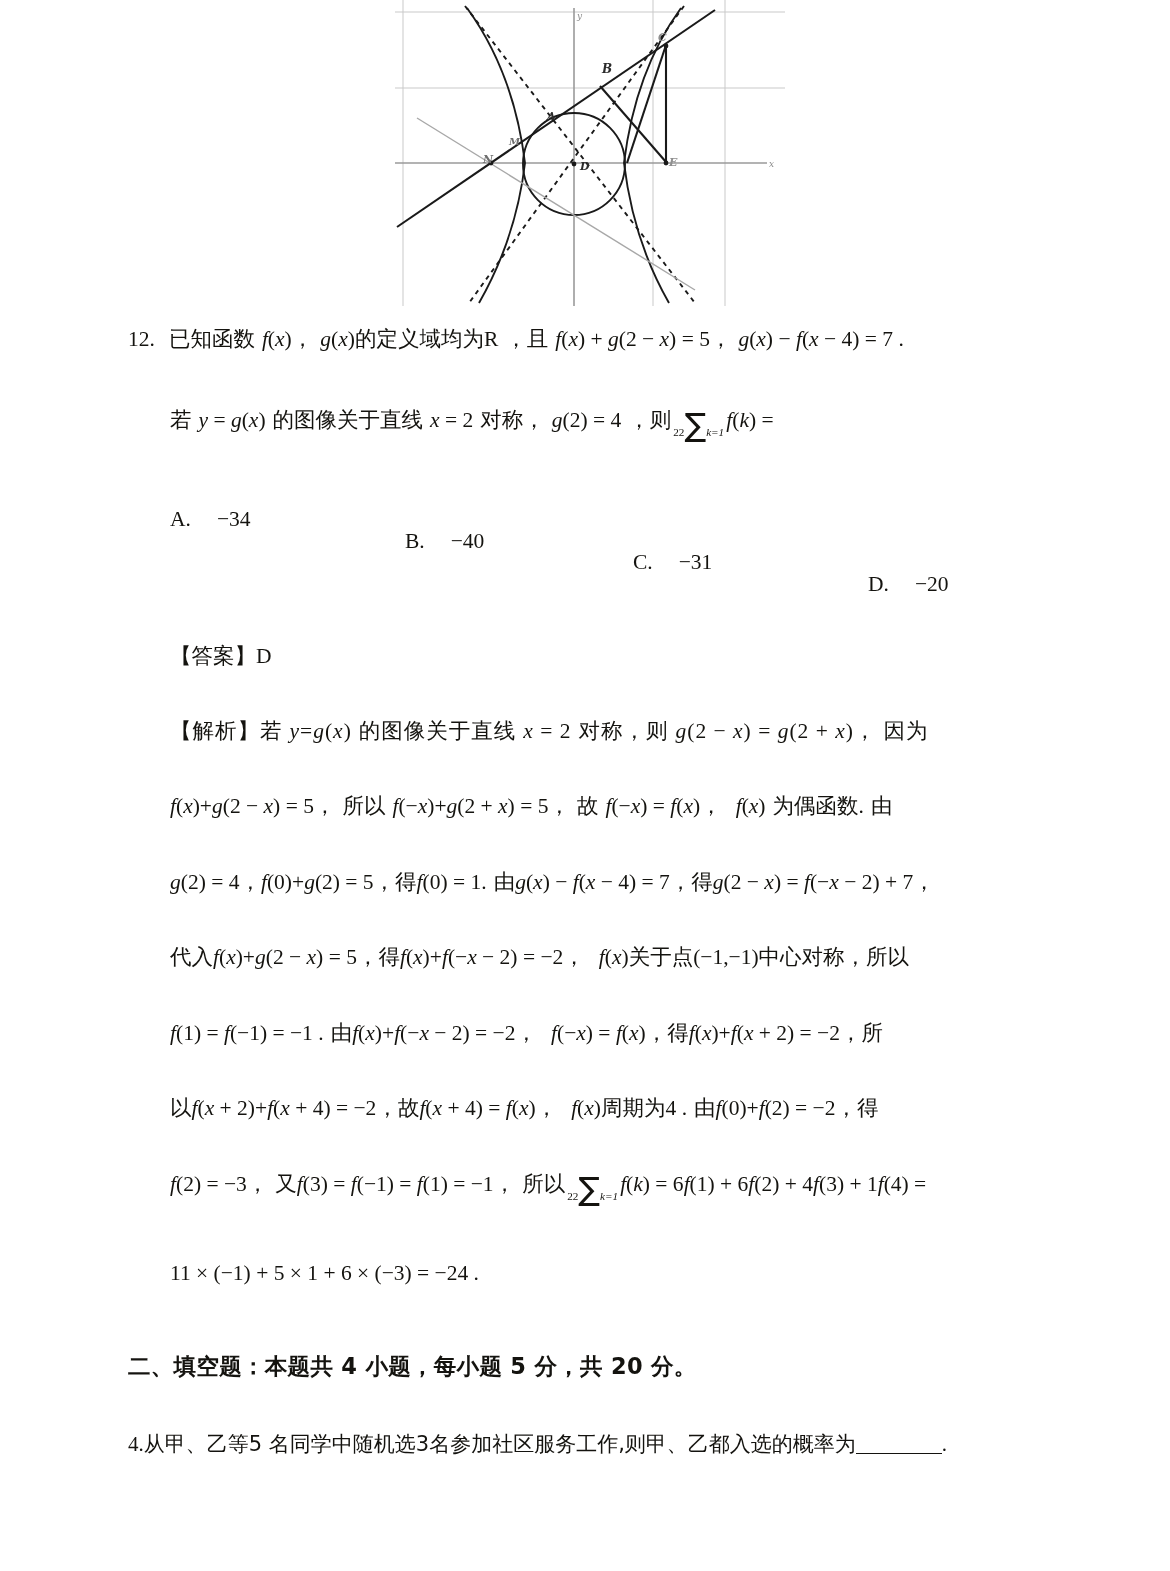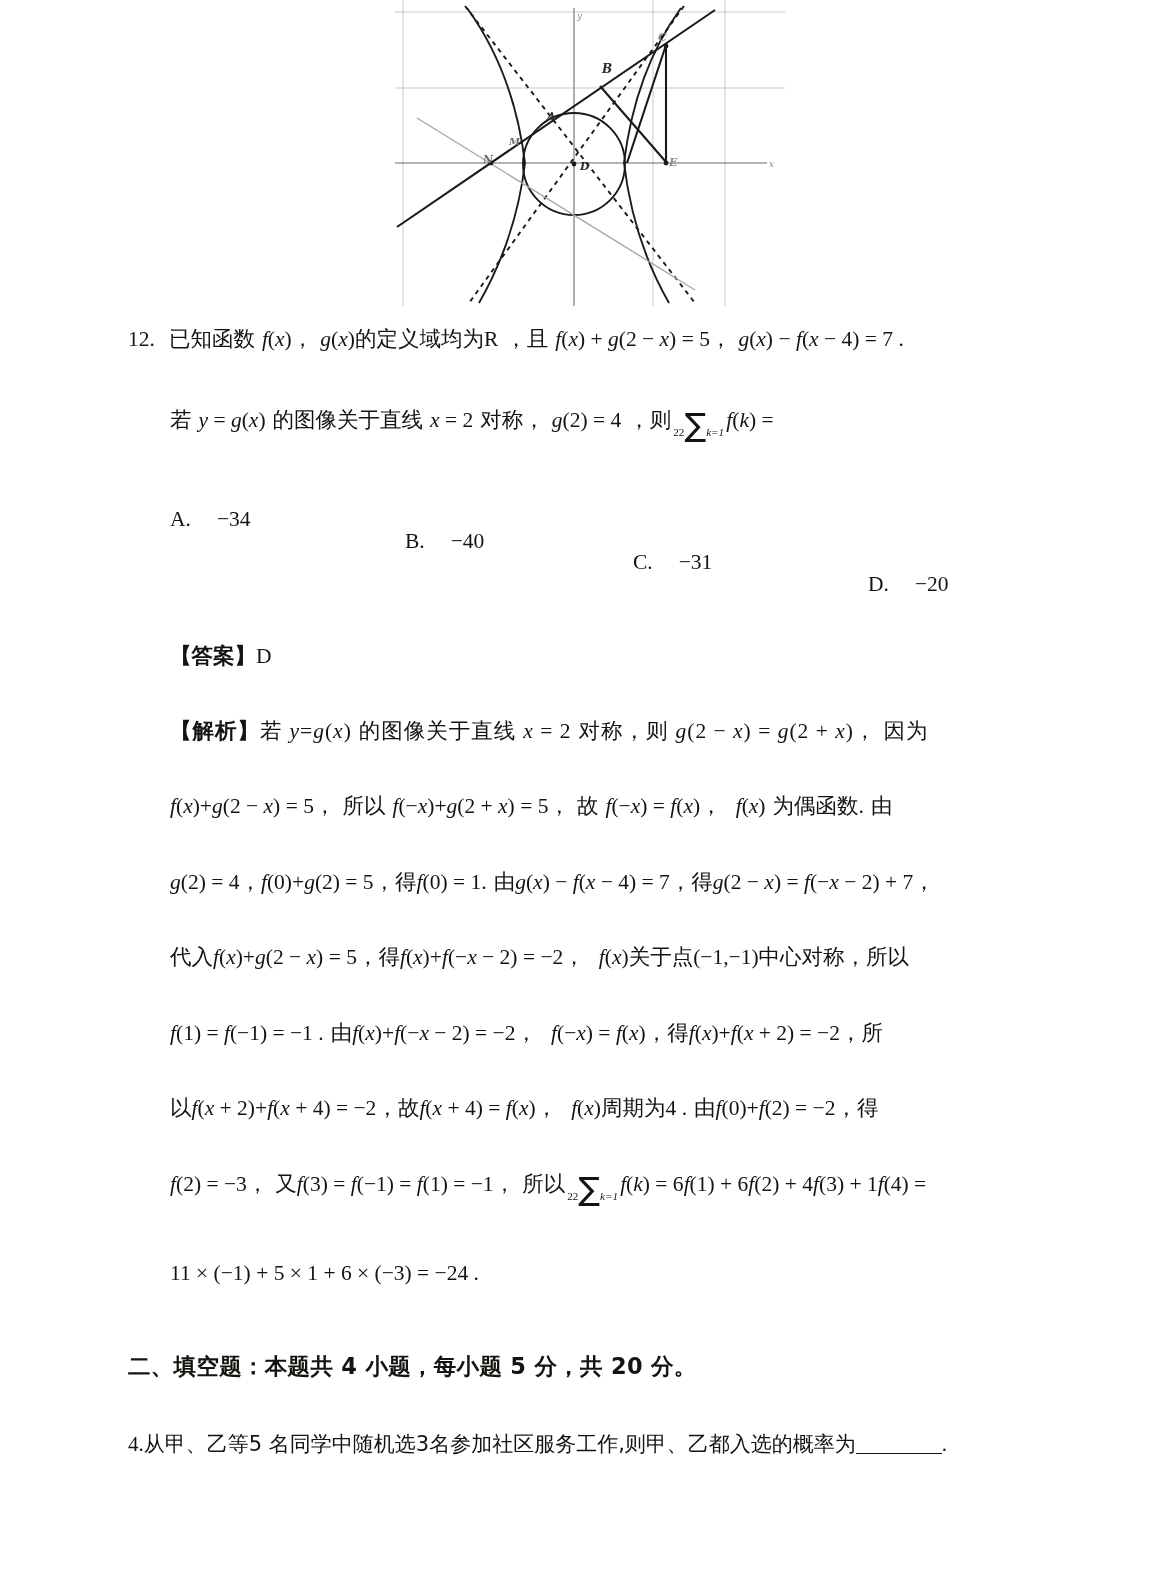--- a/index.html
+++ b/index.html
@@ -69,21 +69,21 @@
     vertical-align: -0.10em;
   }
 
   .bold-head {
     font-family: "DejaVu Sans", "Liberation Sans", sans-serif;
     font-weight: bold;
     font-size: 22.5px;
     letter-spacing: 0.3px;
   }
 
-  .blk { font-family: "DejaVu Sans", "Liberation Sans", sans-serif; font-weight: bold; text-align: center; }
+  .blk { font-family: "DejaVu Sans", "Liberation Sans", sans-serif; font-weight: normal; text-align: center; }
 </style>
 </head>
 <body>
 
 <div id="figure-block">
   <svg width="390" height="306" viewBox="0 0 390 306" xmlns="http://www.w3.org/2000/svg">
 
     <g stroke="#c9c9c9" stroke-width="1" fill="none">
       <line x1="0" y1="12" x2="390" y2="12"></line>
       <line x1="0" y1="88" x2="390" y2="88"></line>

